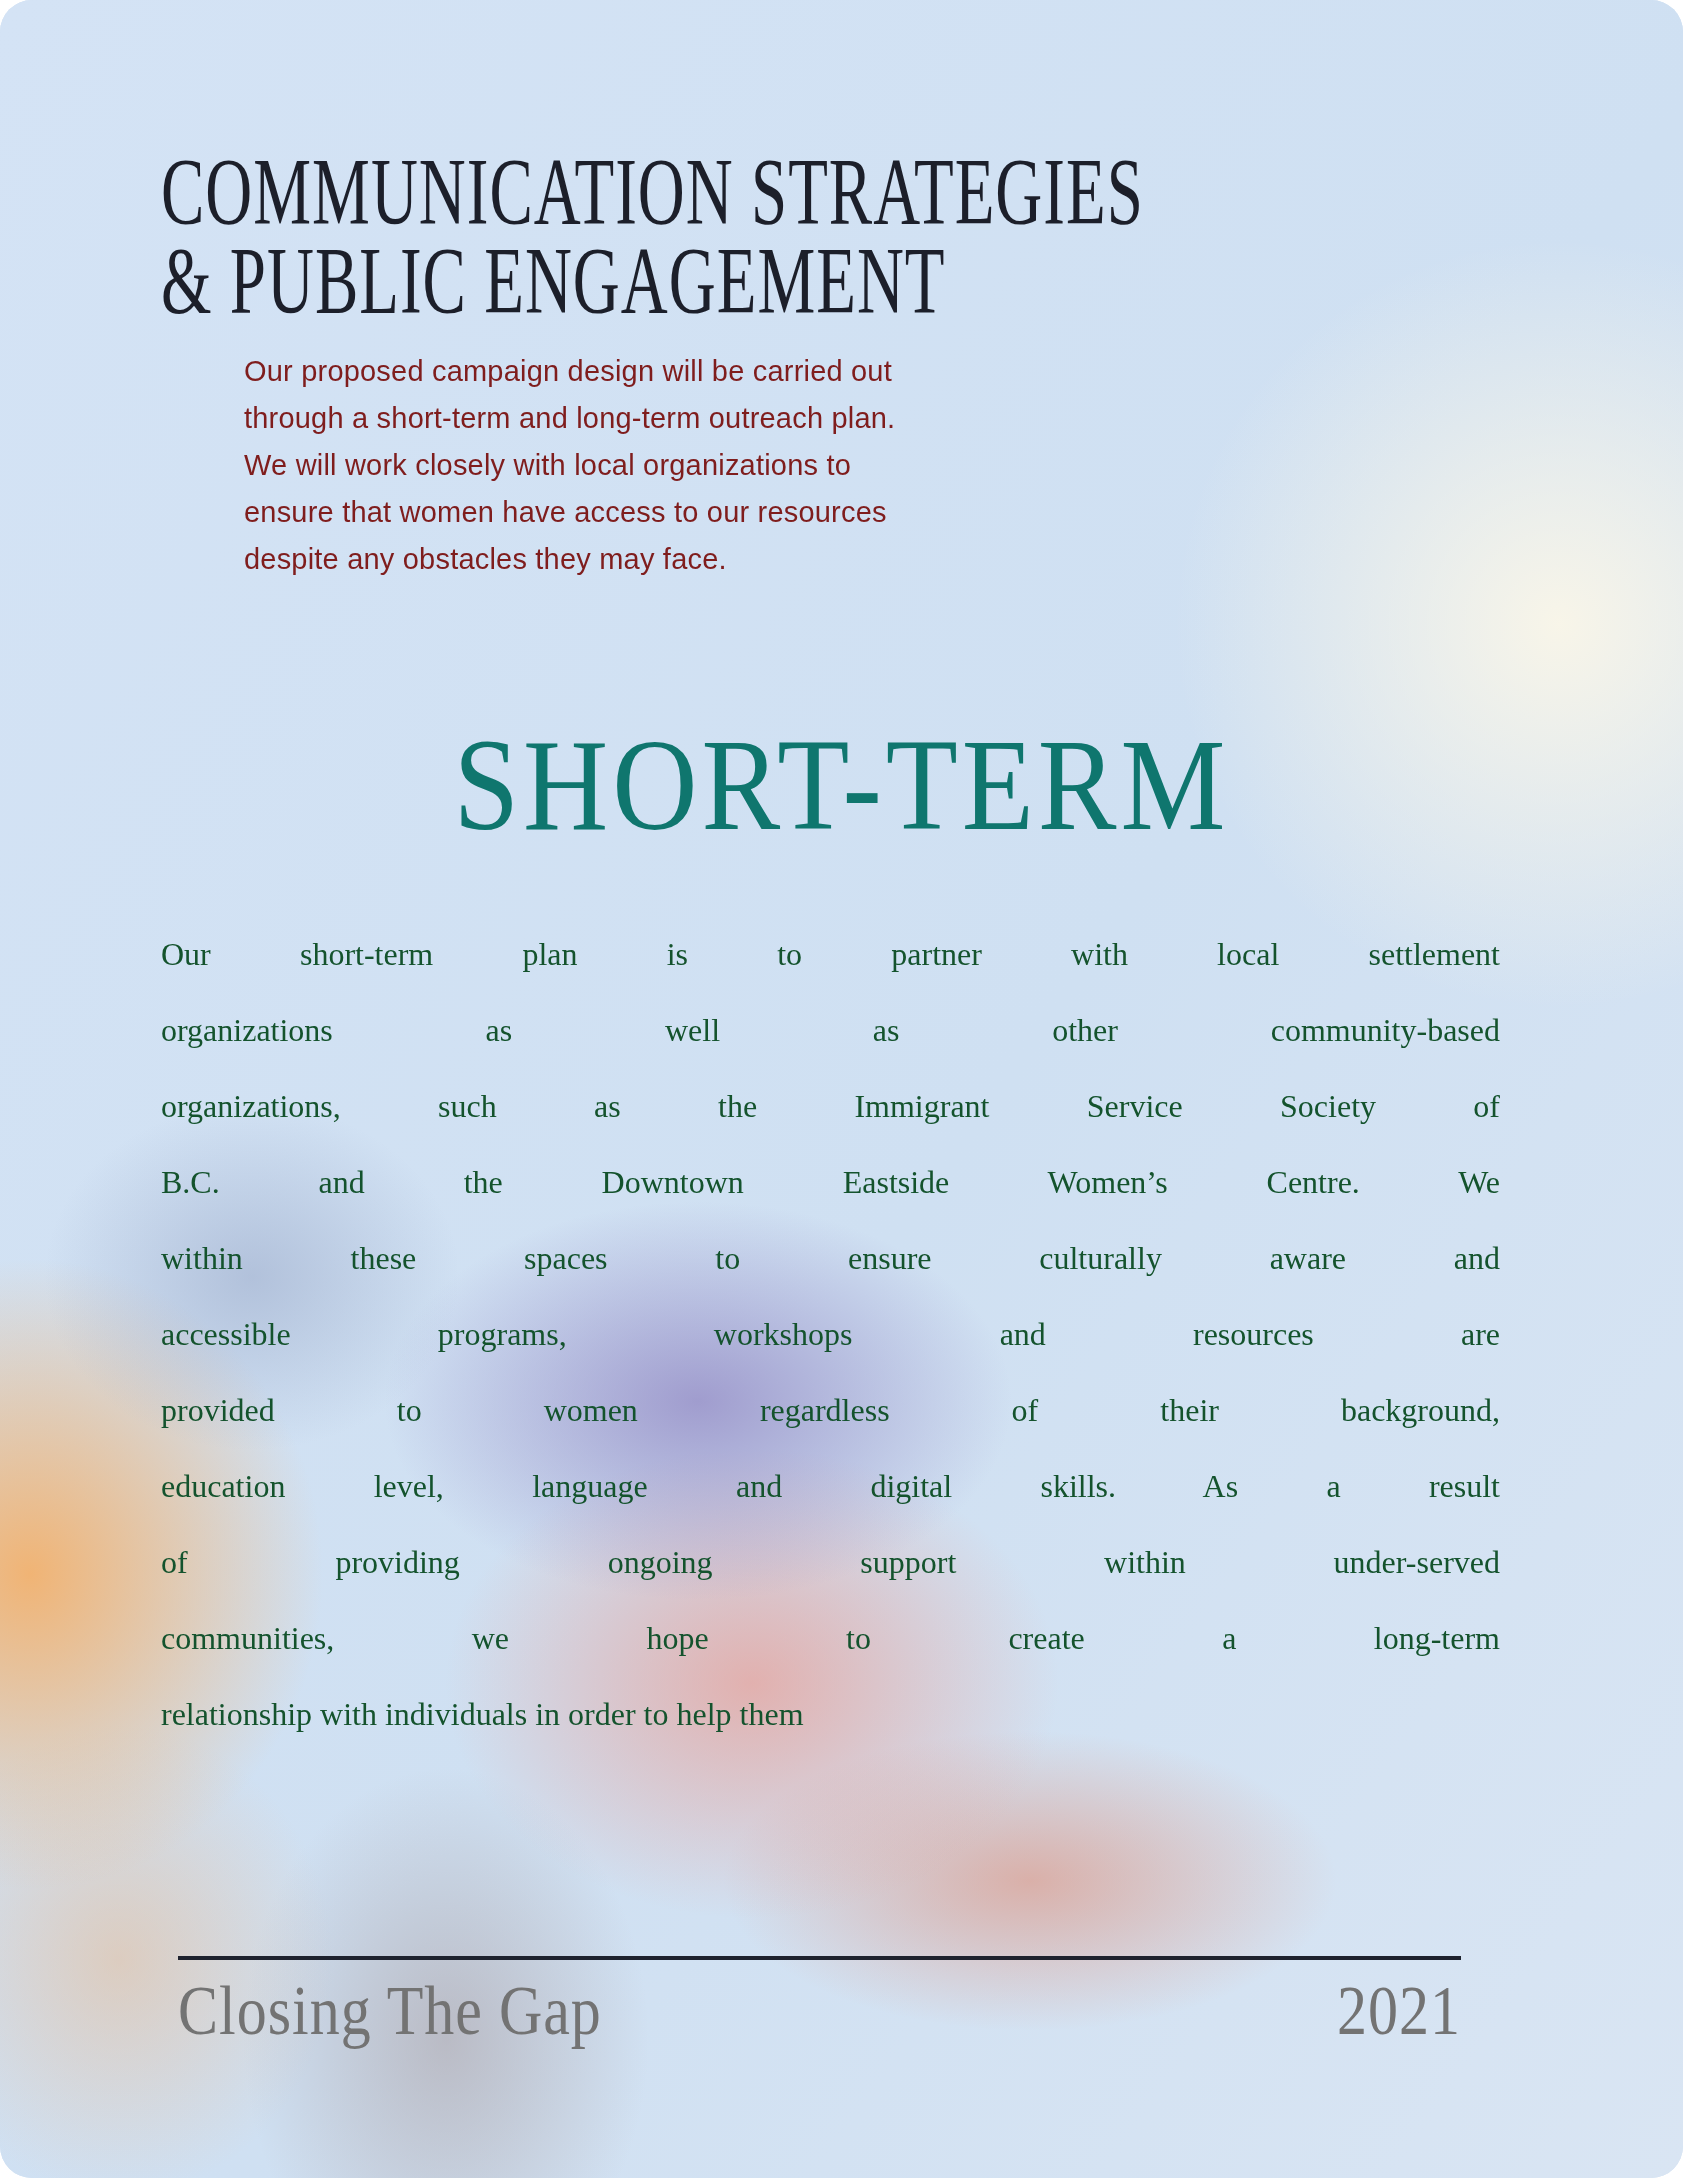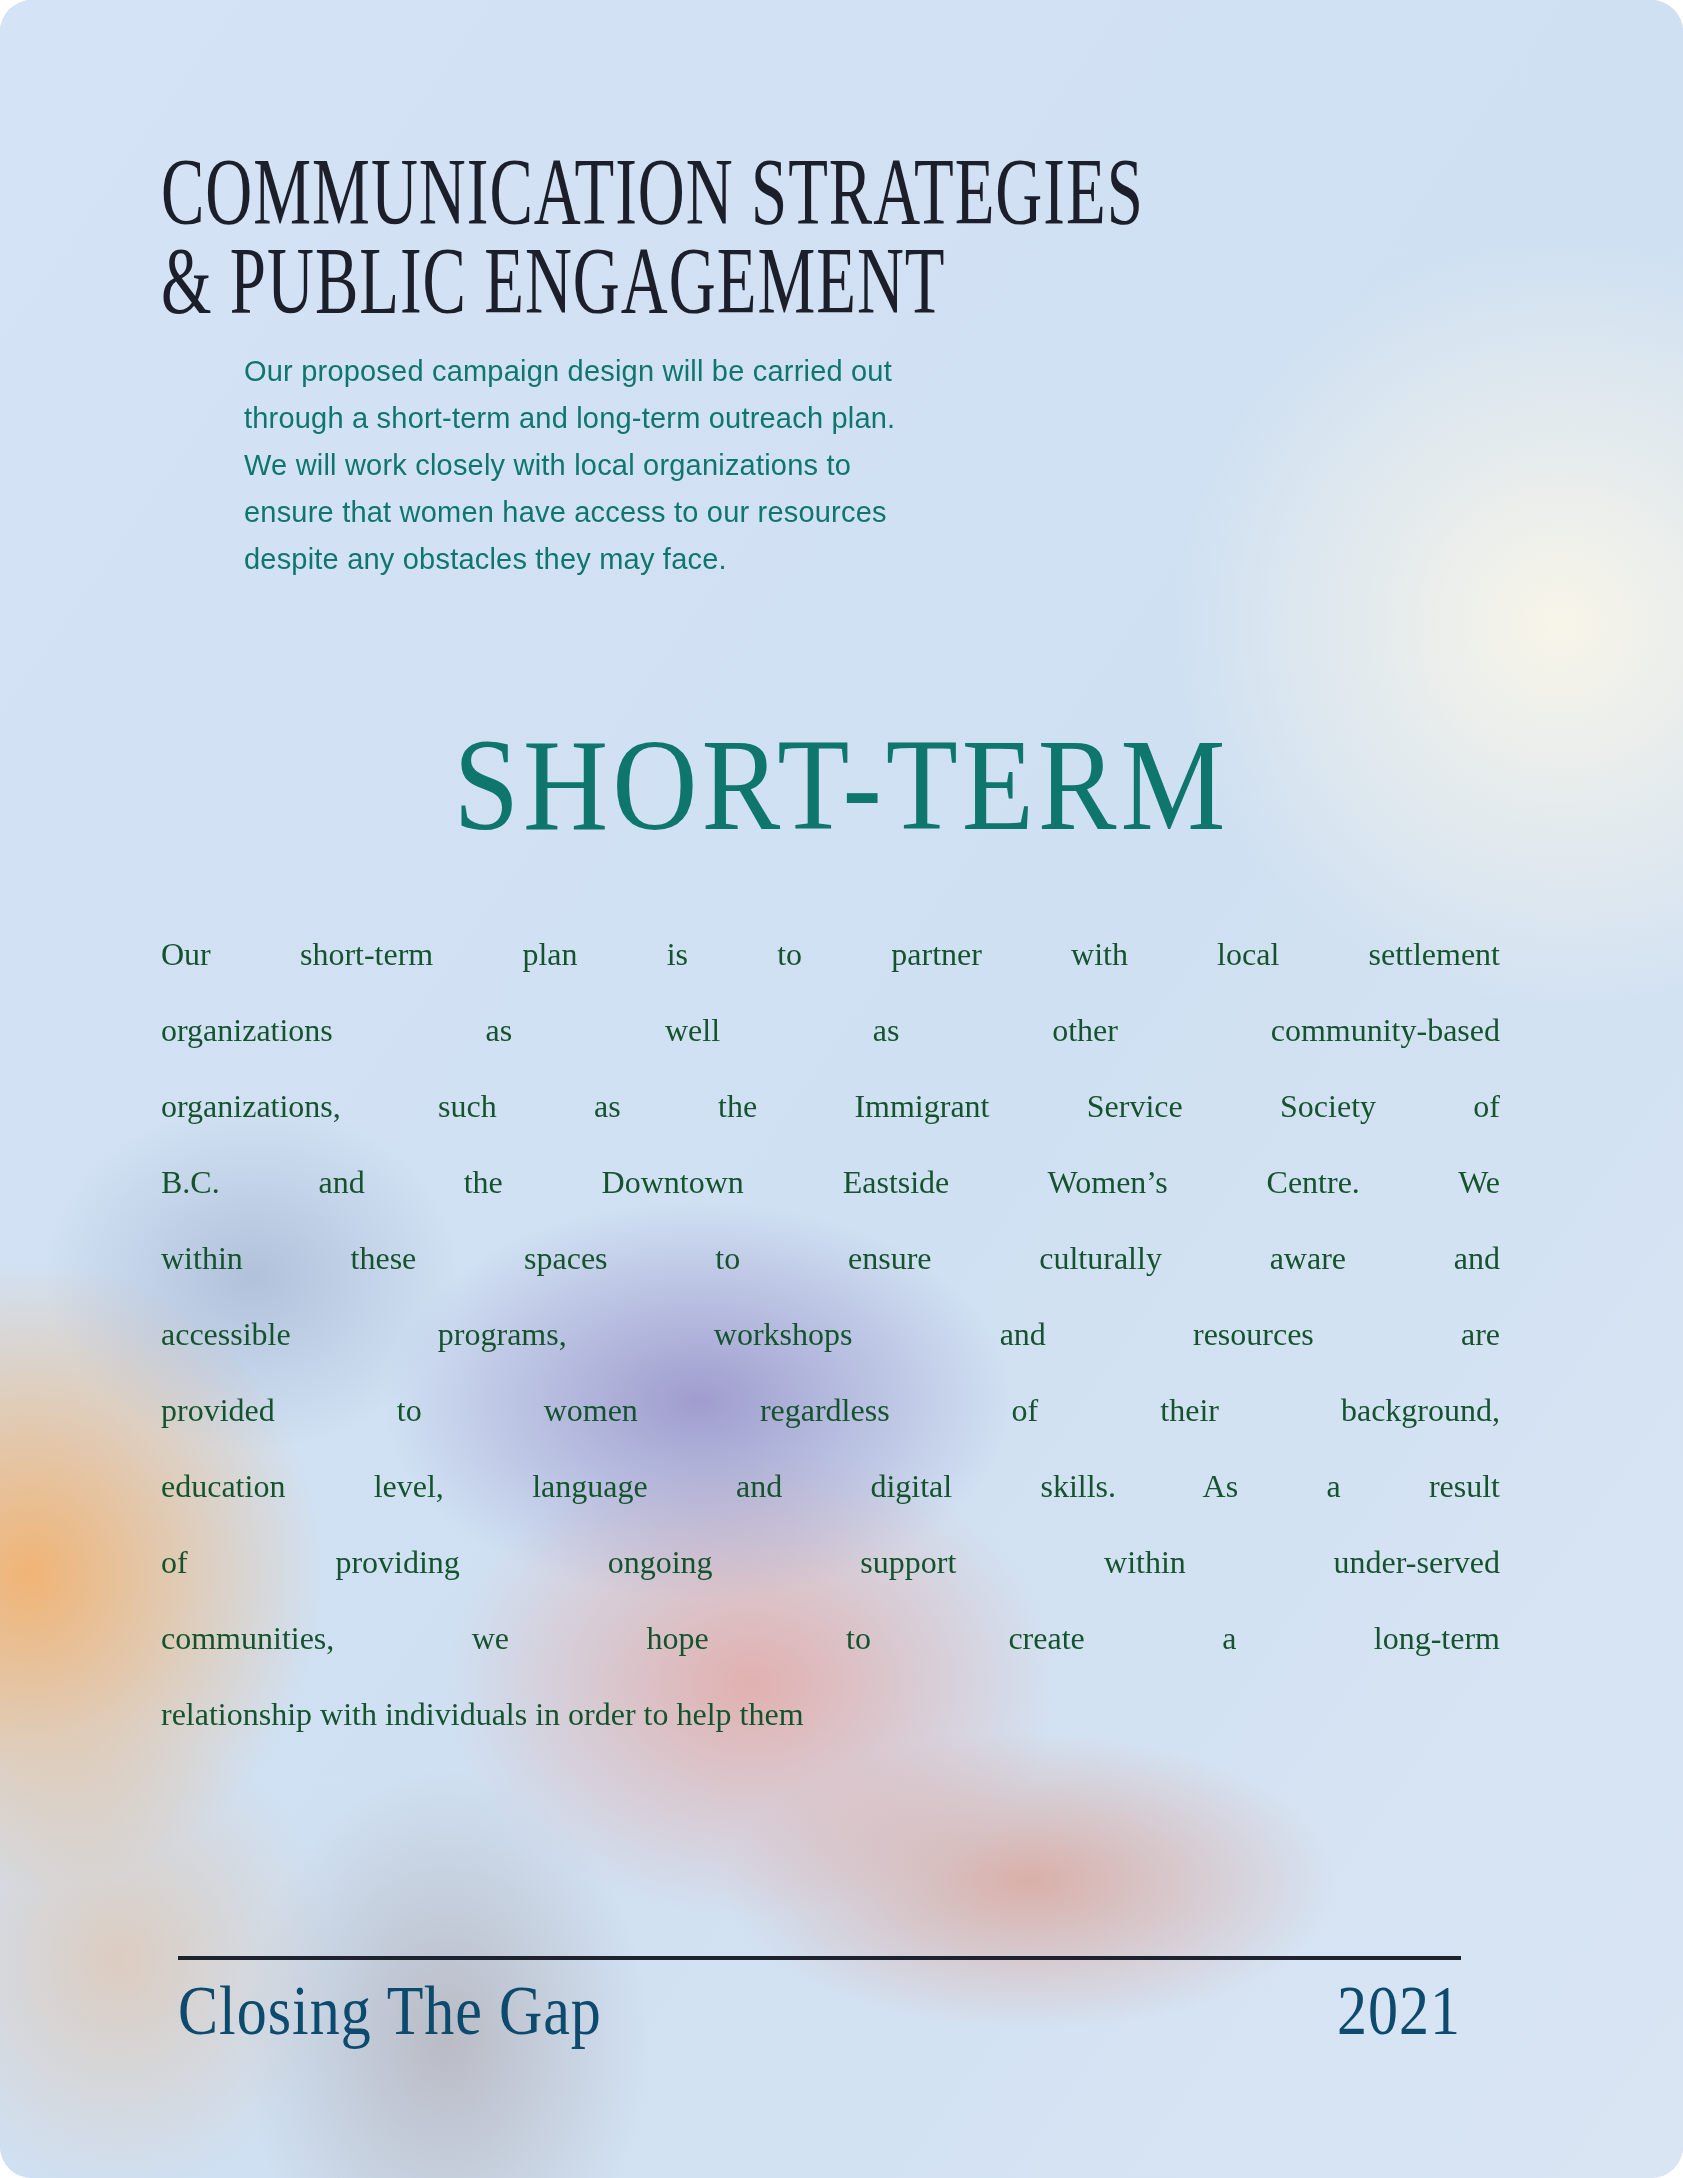--- a/index.html
+++ b/index.html
@@ -40,21 +40,21 @@
     white-space: nowrap;
   }
   .intro {
     position: absolute;
     left: 244px;
     top: 348px;
     width: 693px;
     font-size: 29px;
     line-height: 47px;
     letter-spacing: 0.2px;
-    color: #0f766e;
+    color: #7f1d1d;
   }
   .section-heading {
     position: absolute;
     left: 0;
     top: 709px;
     width: 100%;
     text-align: center;
     font-family: "Liberation Serif", serif;
     font-size: 118px;
     letter-spacing: 4px;
@@ -94,21 +94,21 @@
     position: absolute;
     left: 178px;
     top: 1972px;
     width: 1283px;
     display: flex;
     justify-content: space-between;
     align-items: flex-start;
     font-family: "Liberation Serif", serif;
     font-size: 60px;
     letter-spacing: 1px;
-    color: #0c4a6e;
+    color: #737373;
   }
   .footer .stretch {
     display: inline-block;
     transform: scaleY(1.15);
     transform-origin: left top;
   }
 </style>
 </head>
 <body>
 

